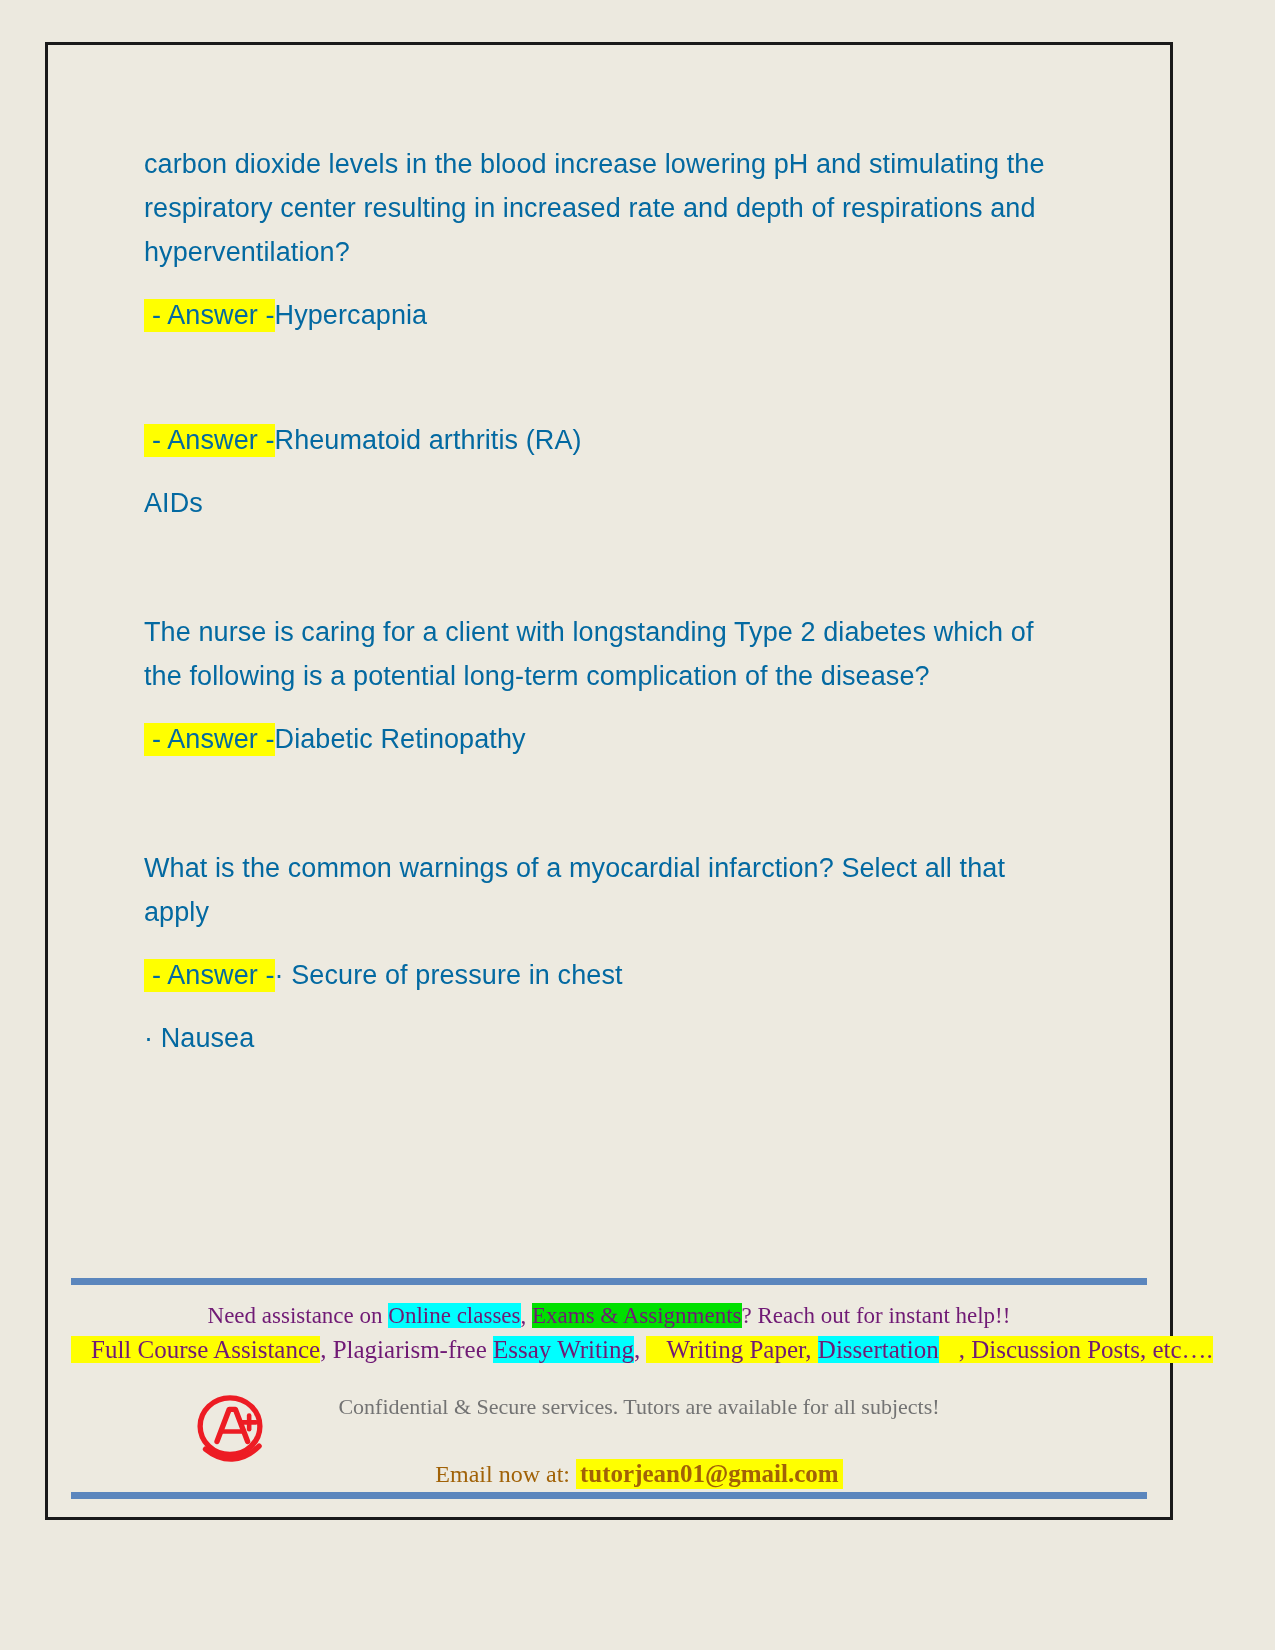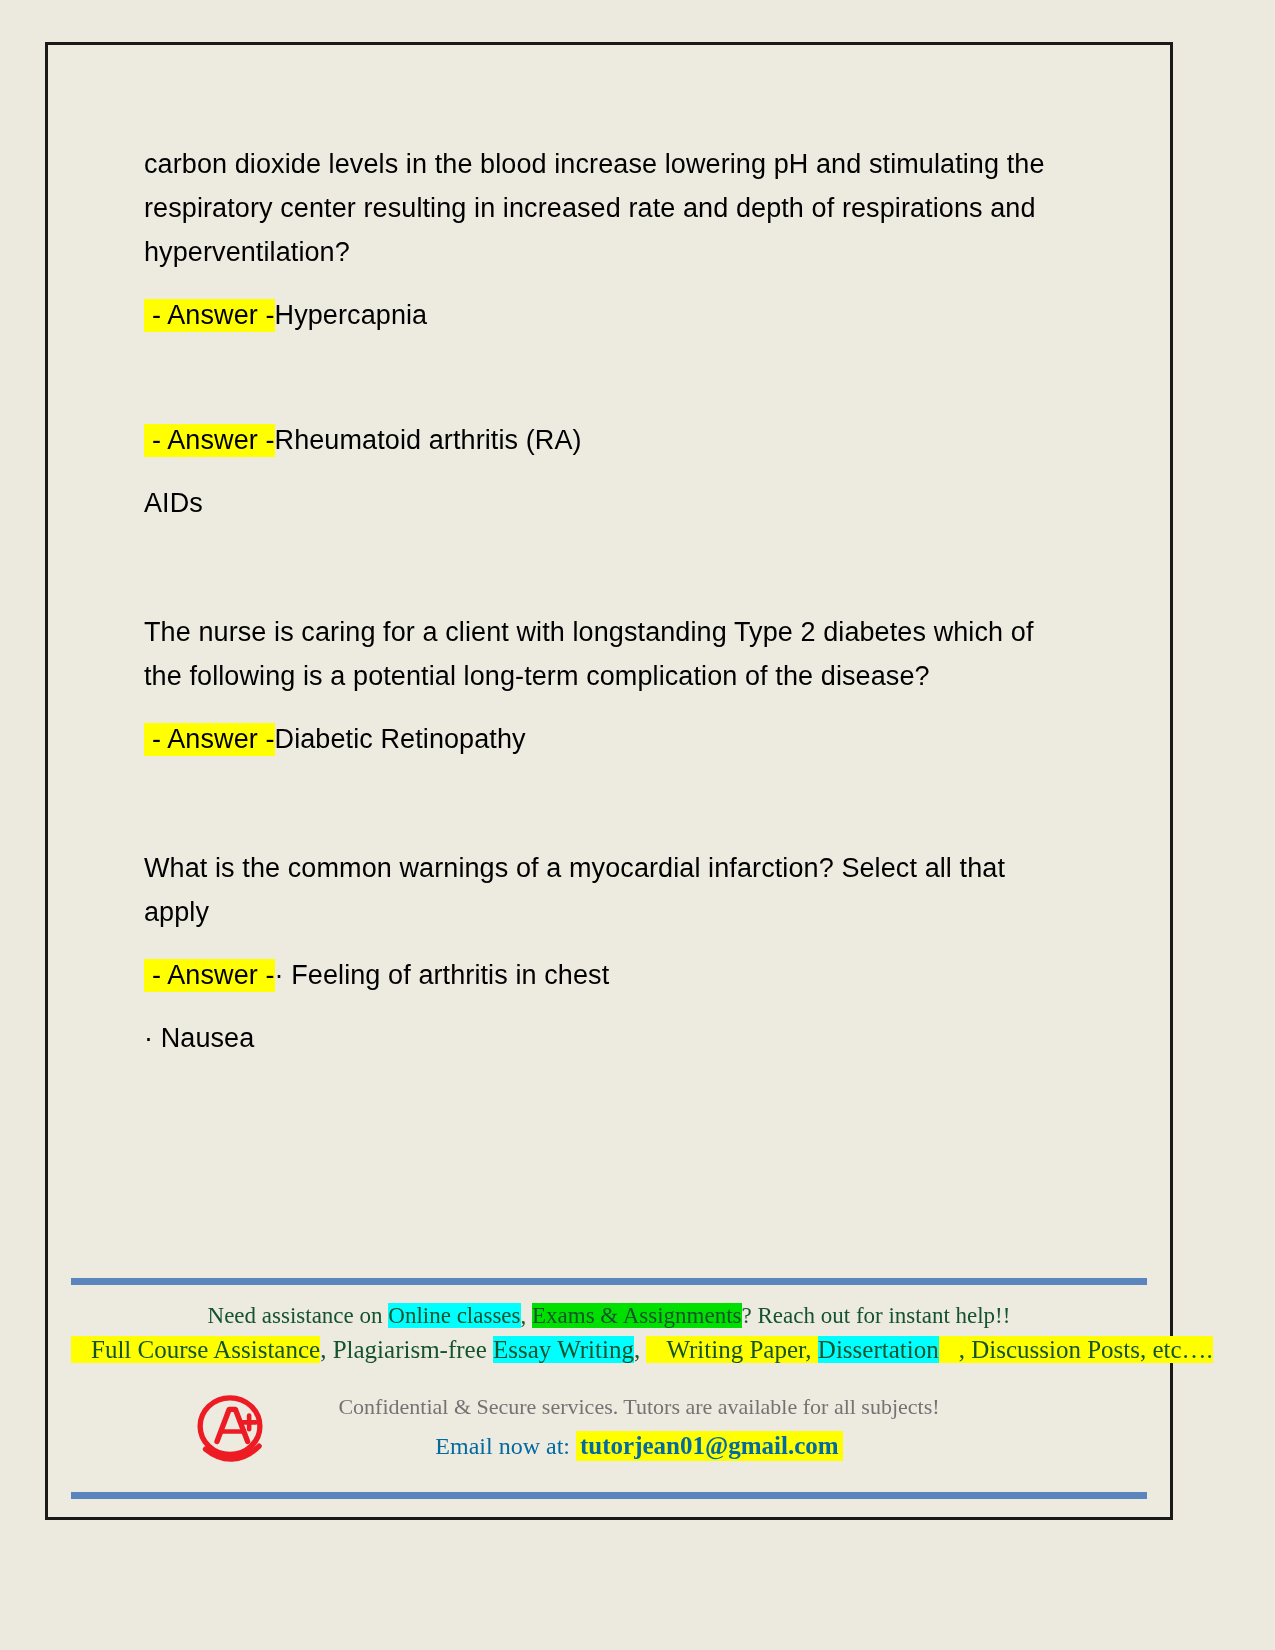--- a/index.html
+++ b/index.html
@@ -36,21 +36,21 @@
   
   .content {
     position: absolute;
     left: 96px;
     top: 97px;
     width: 930px;
   }
   .para {
     font-size: 27px;
     line-height: 44px;
-    color: #000000;
+    color: #0369a1;
     letter-spacing: 0.1px;
     margin: 0 0 19px 0;
     font-family: "Liberation Sans", sans-serif;
   }
   .gap-md { height: 62px; }
   .gap-lg { height: 66px; }
 
   .hl-yellow {
     background: #ffff00;
     padding: 1px 0 2px 8px;
@@ -68,21 +68,21 @@
   .rule {
     height: 7px;
     background: #5b86bd;
     width: 100%;
   }
   .rule.top { margin-bottom: 14px; }
   .rule.bottom { margin-top: 12px; }
 
   .footer-serif {
     font-family: "Liberation Serif", serif;
-    color: #14532d;
+    color: #701a75;
     text-align: center;
   }
   .f-line1 {
     font-size: 23px;
     line-height: 33px;
     white-space: nowrap;
   }
   .f-line2 {
     font-size: 25px;
     line-height: 36px;
@@ -111,21 +111,22 @@
   .f-line3 {
     font-family: Liberation Serif, serif;
     font-size: 22px;
     line-height: 38px;
     color: #737373;
   }
   .f-line4 {
     font-family: "Liberation Serif", serif;
     font-size: 24px;
     line-height: 40px;
-    color: #0369a1;
+    color: #a16207;
+    margin-top: 28px;
   }
   .email {
     font-weight: bold;
     font-size: 25px;
     background: #ffff00;
     padding: 1px 4px 2px 4px;
   }
 </style>
 </head>
 <body>
@@ -150,21 +151,21 @@
       <div class="gap-lg"></div>
 
       <p class="para">The nurse is caring for a client with longstanding Type 2 diabetes which of the following is a potential long-term complication of the disease?</p>
 
       <p class="para"><span class="hl-yellow">- Answer -</span><span>Diabetic Retinopathy</span></p>
 
       <div class="gap-lg"></div>
 
       <p class="para">What is the common warnings of a myocardial infarction? Select all that apply</p>
 
-      <p class="para"><span class="hl-yellow">- Answer -</span><span>· Feeling of arthritis in chest</span></p>
+      <p class="para"><span class="hl-yellow">- Answer -</span><span>· Secure of pressure in chest</span></p>
 
       <p class="para">· Nausea</p>
 
     </div>
 
     <div class="footer">
 
       <div class="rule top"></div>
 
       <div class="footer-serif">

